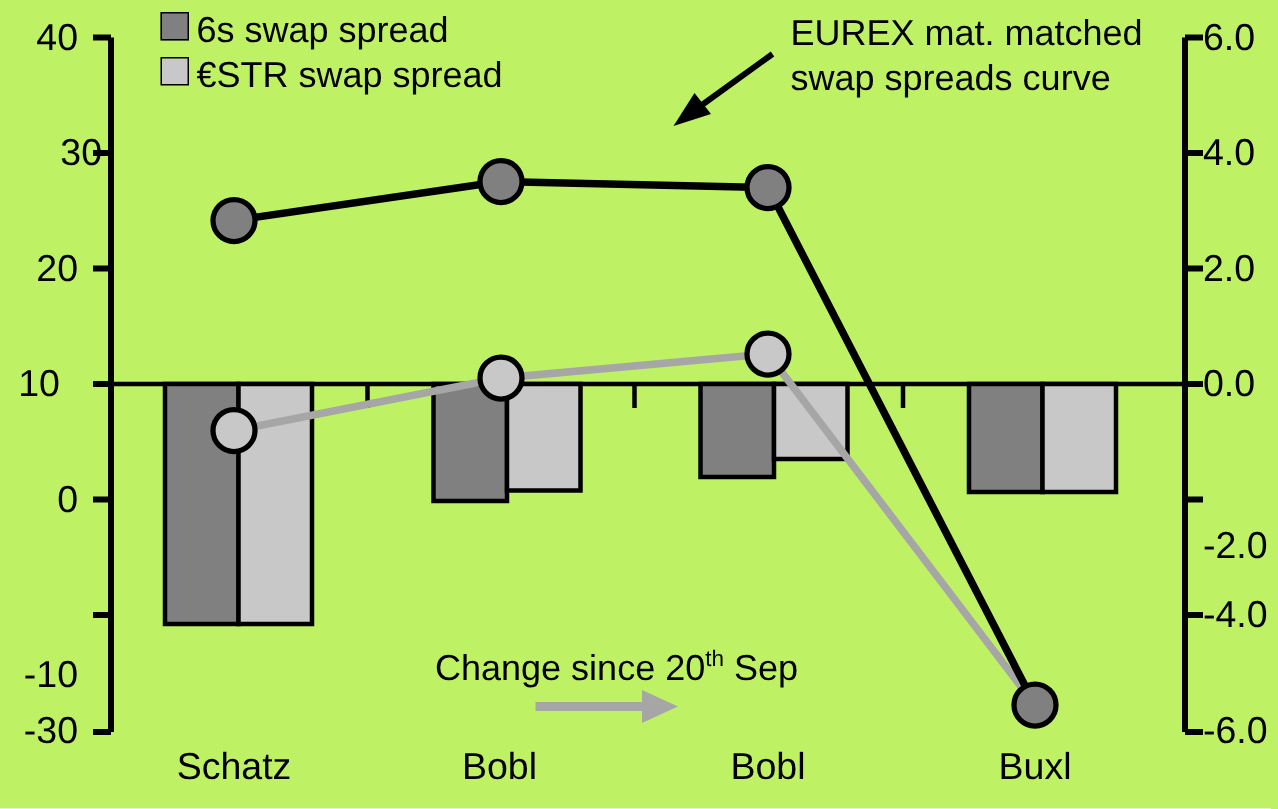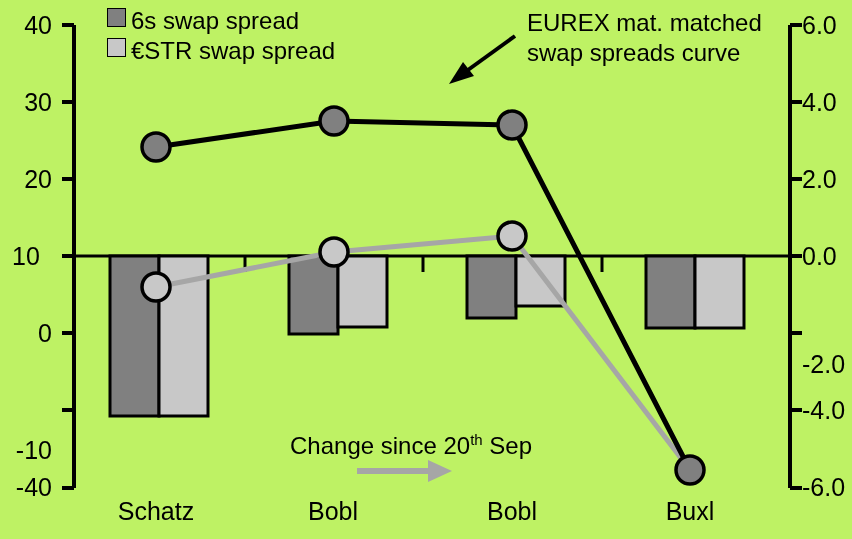--- a/index.html
+++ b/index.html
@@ -23,26 +23,26 @@
   .note sup{font-size:15px;vertical-align:super;}
 
   svg{position:absolute;left:0;top:0;}
 </style>
 </head>
 <body>
 
 <div id="root">
 
   <div class="axlabel ax-left" style="top:13px;">40</div>
-  <div class="axlabel ax-left" style="top:90px;">30</div>
+  <div class="axlabel ax-left" style="top:90px;padding-left:16px;">30</div>
   <div class="axlabel ax-left" style="top:167px;">20</div>
   <div class="axlabel ax-left" style="top:244px;text-align:center;">10</div>
   <div class="axlabel ax-left" style="top:321px;">0</div>
   <div class="axlabel ax-left" style="top:398px;margin-top:40px;">-10</div>
-  <div class="axlabel ax-left" style="top:475px;">-40</div>
+  <div class="axlabel ax-left" style="top:475px;">-30</div>
 
   <div class="axlabel ax-right" style="top:13px;">6.0</div>
   <div class="axlabel ax-right" style="top:90px;">4.0</div>
   <div class="axlabel ax-right" style="top:167px;">2.0</div>
   <div class="axlabel ax-right" style="top:244px;">0.0</div>
   <div class="axlabel ax-right" style="top:321px;margin-top:31px;">-2.0</div>
   <div class="axlabel ax-right" style="top:398px;">-4.0</div>
   <div class="axlabel ax-right" style="top:475px;">-6.0</div>
 
   <div class="catlabel" style="left:273px;width:120px;">Bobl</div>

